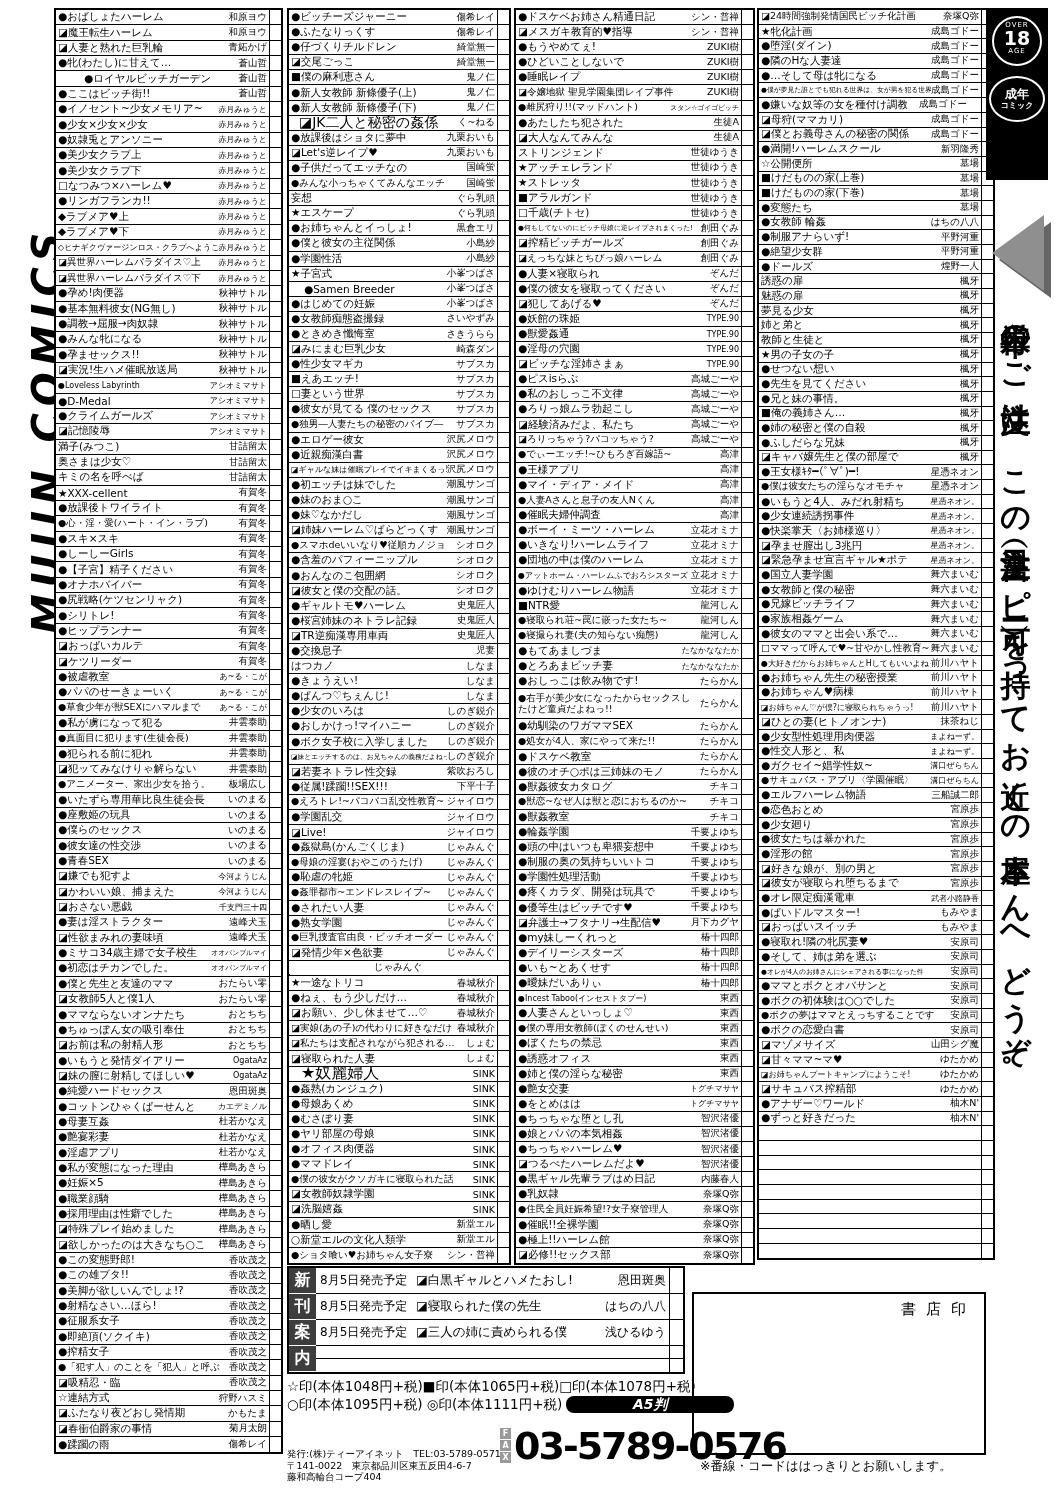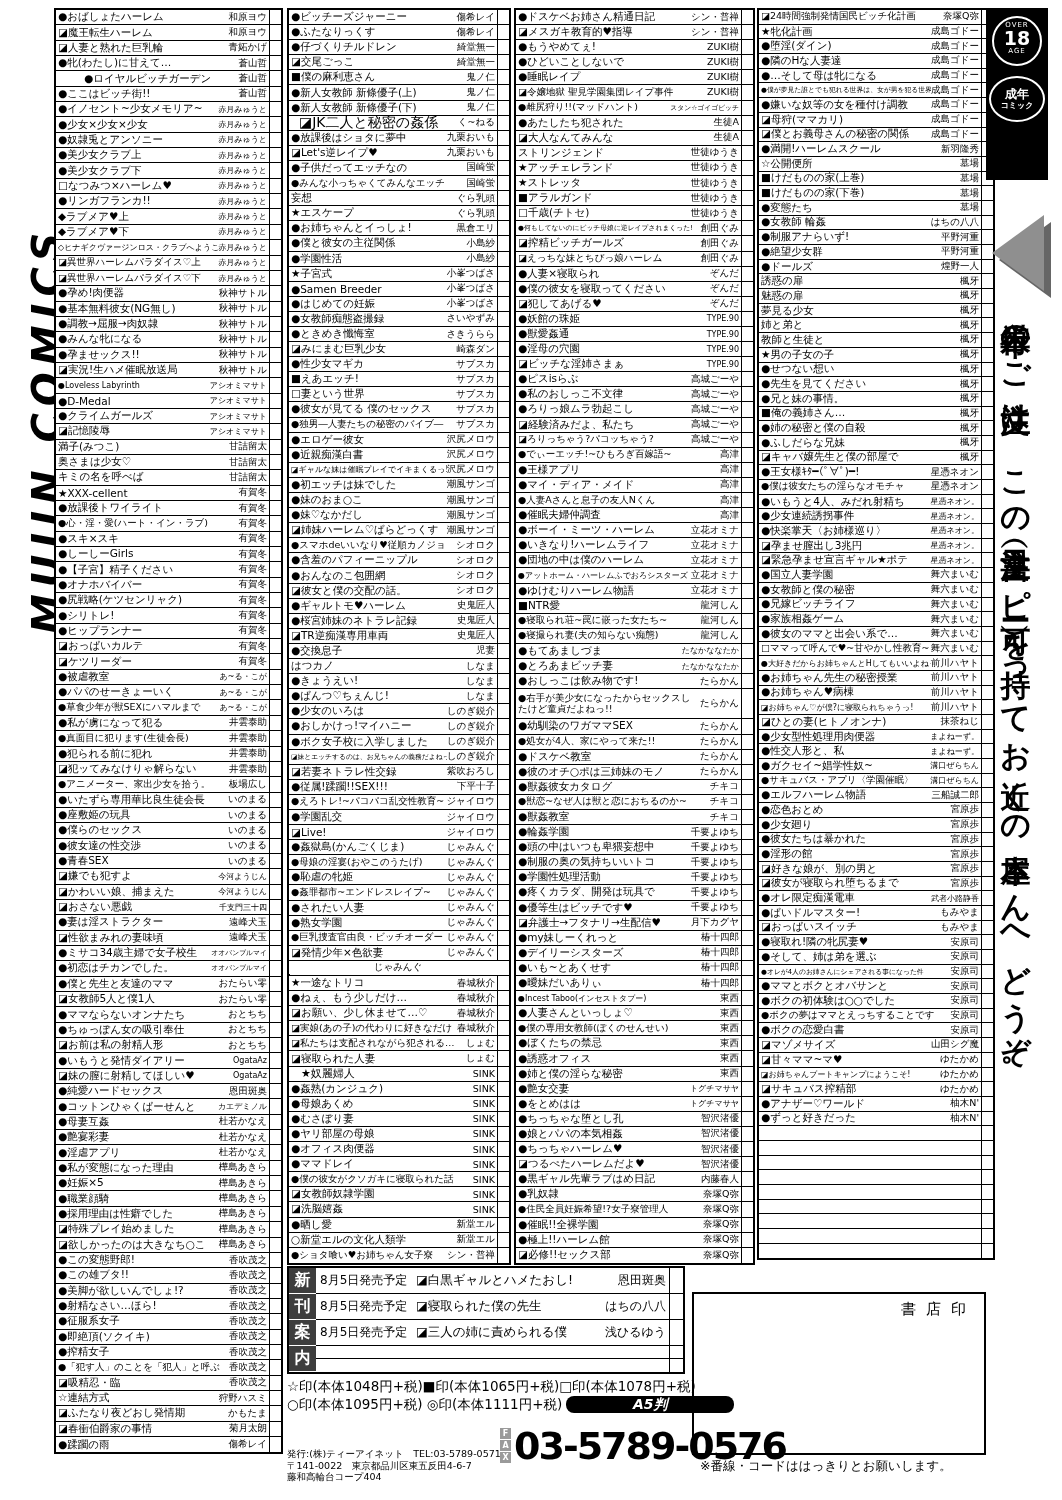--- a/index.html
+++ b/index.html
@@ -631,21 +631,21 @@
       <div class="lrow" style="height: 15.1px;">
         <span class="t" style="font-size: 10.5px;">●学園性活</span>
         <span class="a" style="font-size: 9.5px;">小島紗</span>
         <span class="q"></span>
       </div>
       <div class="lrow" style="height: 15.1px;">
         <span class="t" style="font-size: 10.5px;">★子宮式</span>
         <span class="a" style="font-size: 9.5px;">小峯つばさ</span>
         <span class="q"></span>
       </div>
-      <div class="lrow" style="height: 15.1px;">
+      <div class="lrow" style="height: 15.1px; padding-left: 13px;">
         <span class="t" style="font-size: 10.5px;">●Samen Breeder</span>
         <span class="a" style="font-size: 9.5px;">小峯つばさ</span>
         <span class="q"></span>
       </div>
       <div class="lrow" style="height: 15.1px;">
         <span class="t" style="font-size: 10.5px;">●はじめての妊娠</span>
         <span class="a" style="font-size: 9.5px;">小峯つばさ</span>
         <span class="q"></span>
       </div>
       <div class="lrow" style="height: 15.1px;">
@@ -892,21 +892,21 @@
         <span class="t" style="font-size: 9.5px;">◪私たちは支配されながら犯される…</span>
         <span class="a" style="font-size: 9.5px;">しょむ</span>
         <span class="q"></span>
       </div>
       <div class="lrow" style="height: 15.1px;">
         <span class="t" style="font-size: 10.5px;">◪寝取られた人妻</span>
         <span class="a" style="font-size: 9.5px;">しょむ</span>
         <span class="q"></span>
       </div>
       <div class="lrow" style="height: 15.1px;">
-        <span class="t" style="font-size: 11px; padding-left: 12px;">★奴麗婦人</span>
+        <span class="t" style="font-size: 16px; padding-left: 12px;">★奴麗婦人</span>
         <span class="a" style="font-size: 9.5px;">SINK</span>
         <span class="q"></span>
       </div>
       <div class="lrow" style="height: 15.1px;">
         <span class="t" style="font-size: 10.5px;">●姦熟(カンジュク)</span>
         <span class="a" style="font-size: 9.5px;">SINK</span>
         <span class="q"></span>
       </div>
       <div class="lrow" style="height: 15.1px;">
         <span class="t" style="font-size: 10.5px;">●母娘あくめ</span>
@@ -1400,21 +1400,21 @@
       <div class="lrow" style="height: 14.7px;">
         <span class="t" style="font-size: 10.5px;">●…そして母は牝になる</span>
         <span class="a" style="font-size: 9.5px;">成島ゴドー</span>
         <span class="q"></span>
       </div>
       <div class="lrow" style="height: 14.7px;">
         <span class="t" style="font-size: 6.8px;">●僕が夢見た誰とでも犯れる世界は、女が男を犯る世界だった</span>
         <span class="a" style="font-size: 9.5px;">成島ゴドー</span>
         <span class="q"></span>
       </div>
-      <div class="lrow" style="height: 14.7px;">
+      <div class="lrow" style="height: 14.7px; gap: 12px;">
         <span class="t" style="font-size: 10.5px;">●嫌いな奴等の女を種付け調教</span>
         <span class="a" style="font-size: 9.5px;">成島ゴドー</span>
         <span class="q"></span>
       </div>
       <div class="lrow" style="height: 14.7px;">
         <span class="t" style="font-size: 10.5px;">◪母狩(ママカリ)</span>
         <span class="a" style="font-size: 9.5px;">成島ゴドー</span>
         <span class="q"></span>
       </div>
       <div class="lrow" style="height: 14.7px;">

